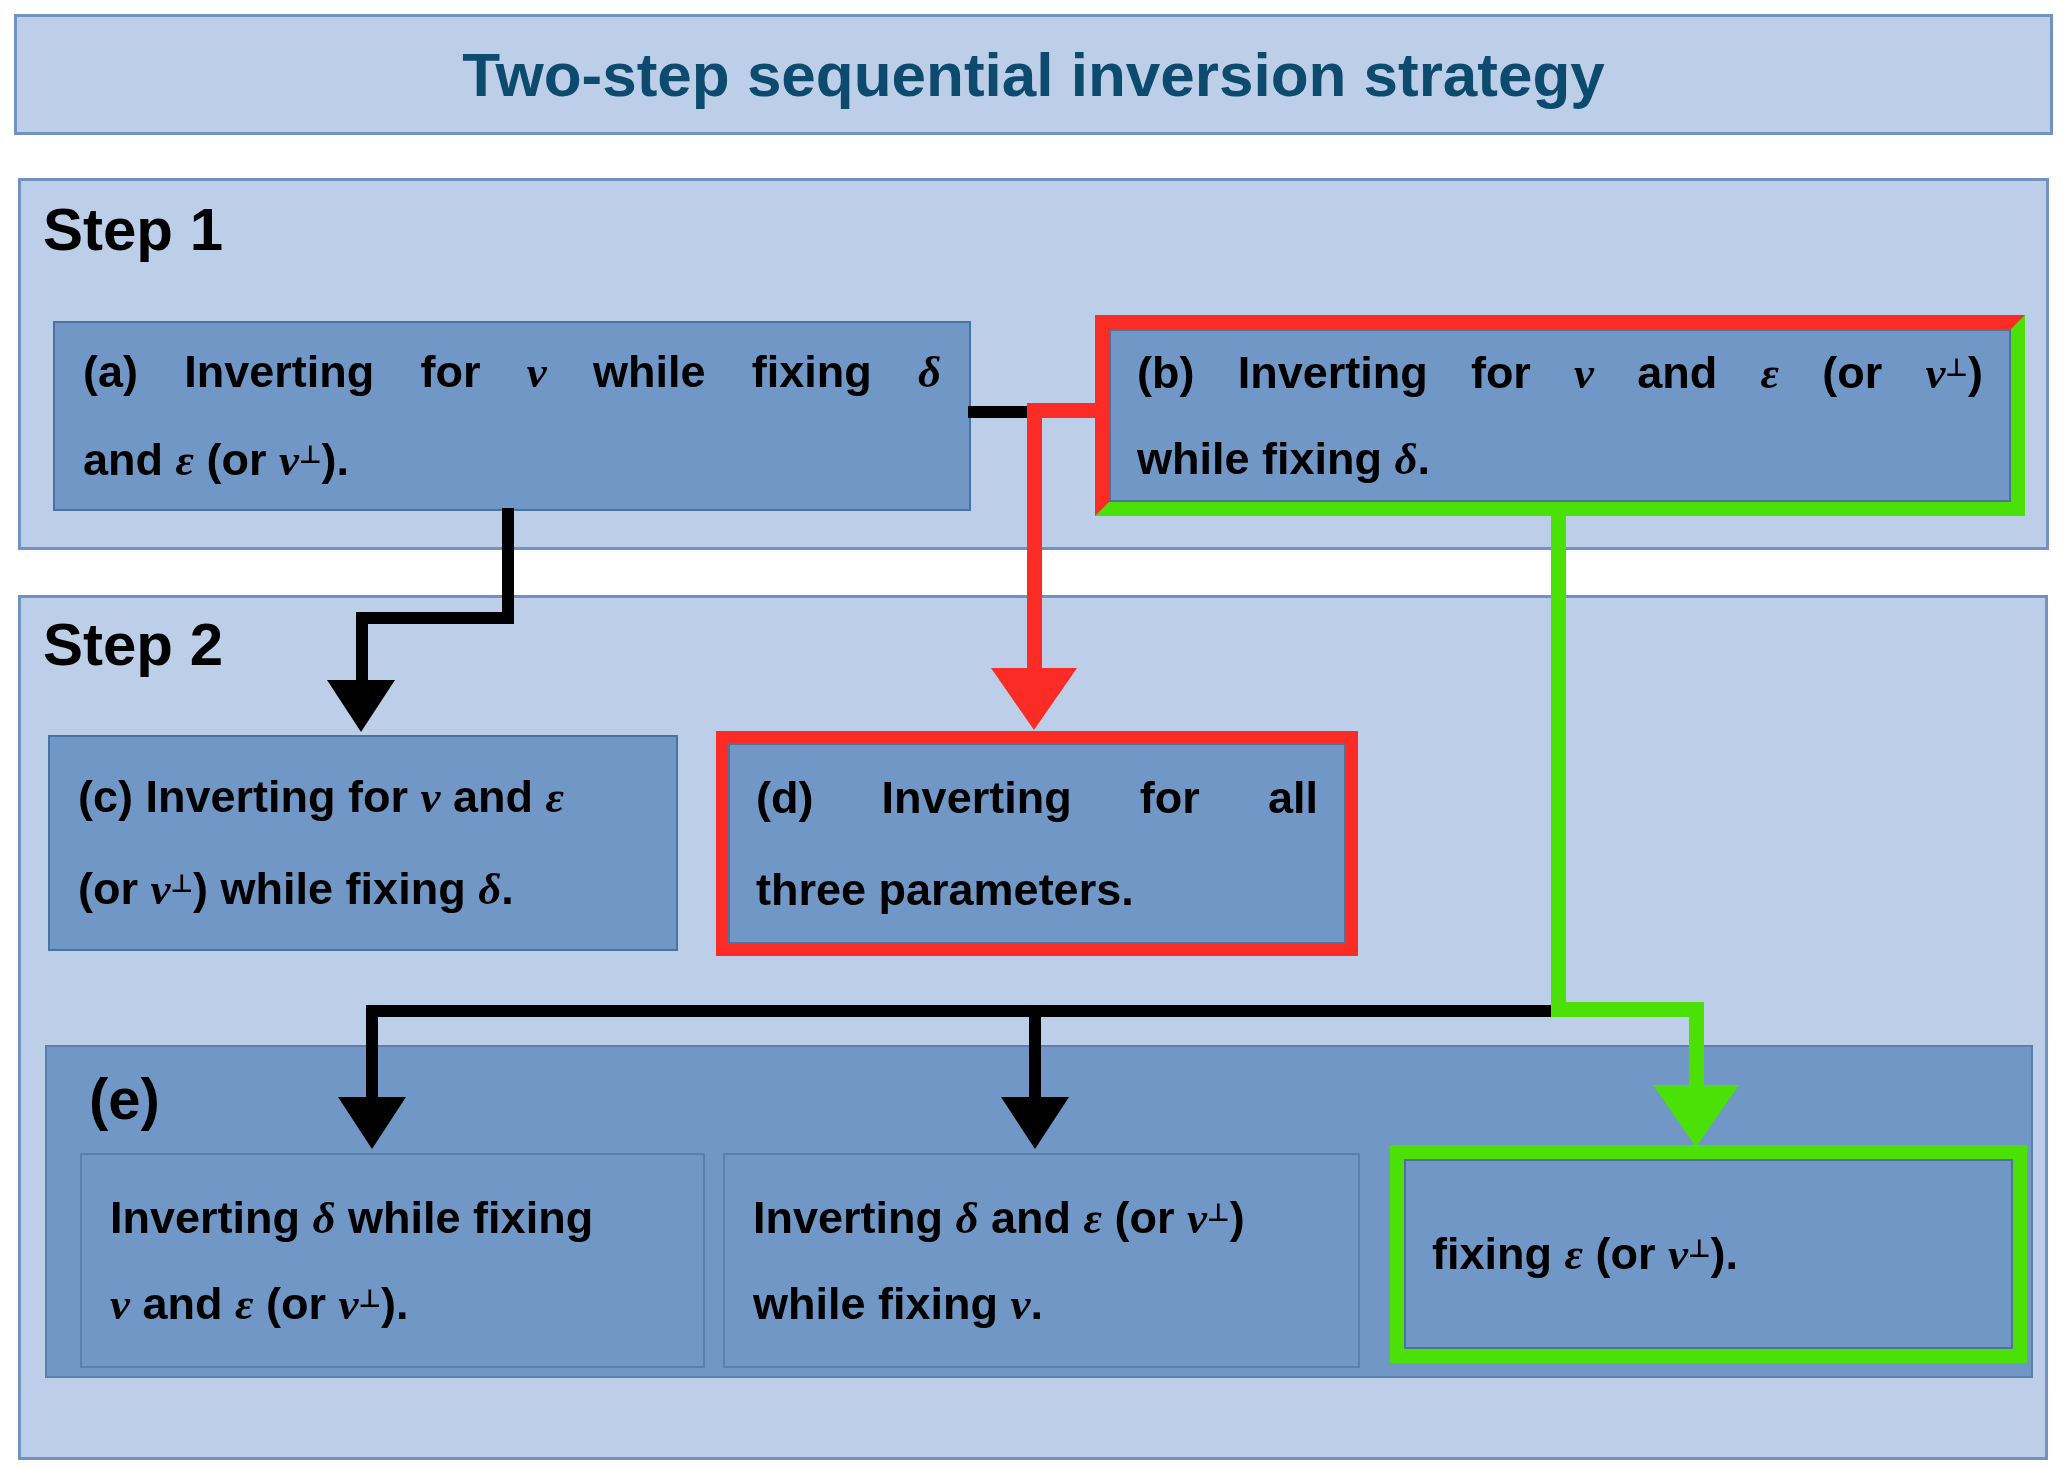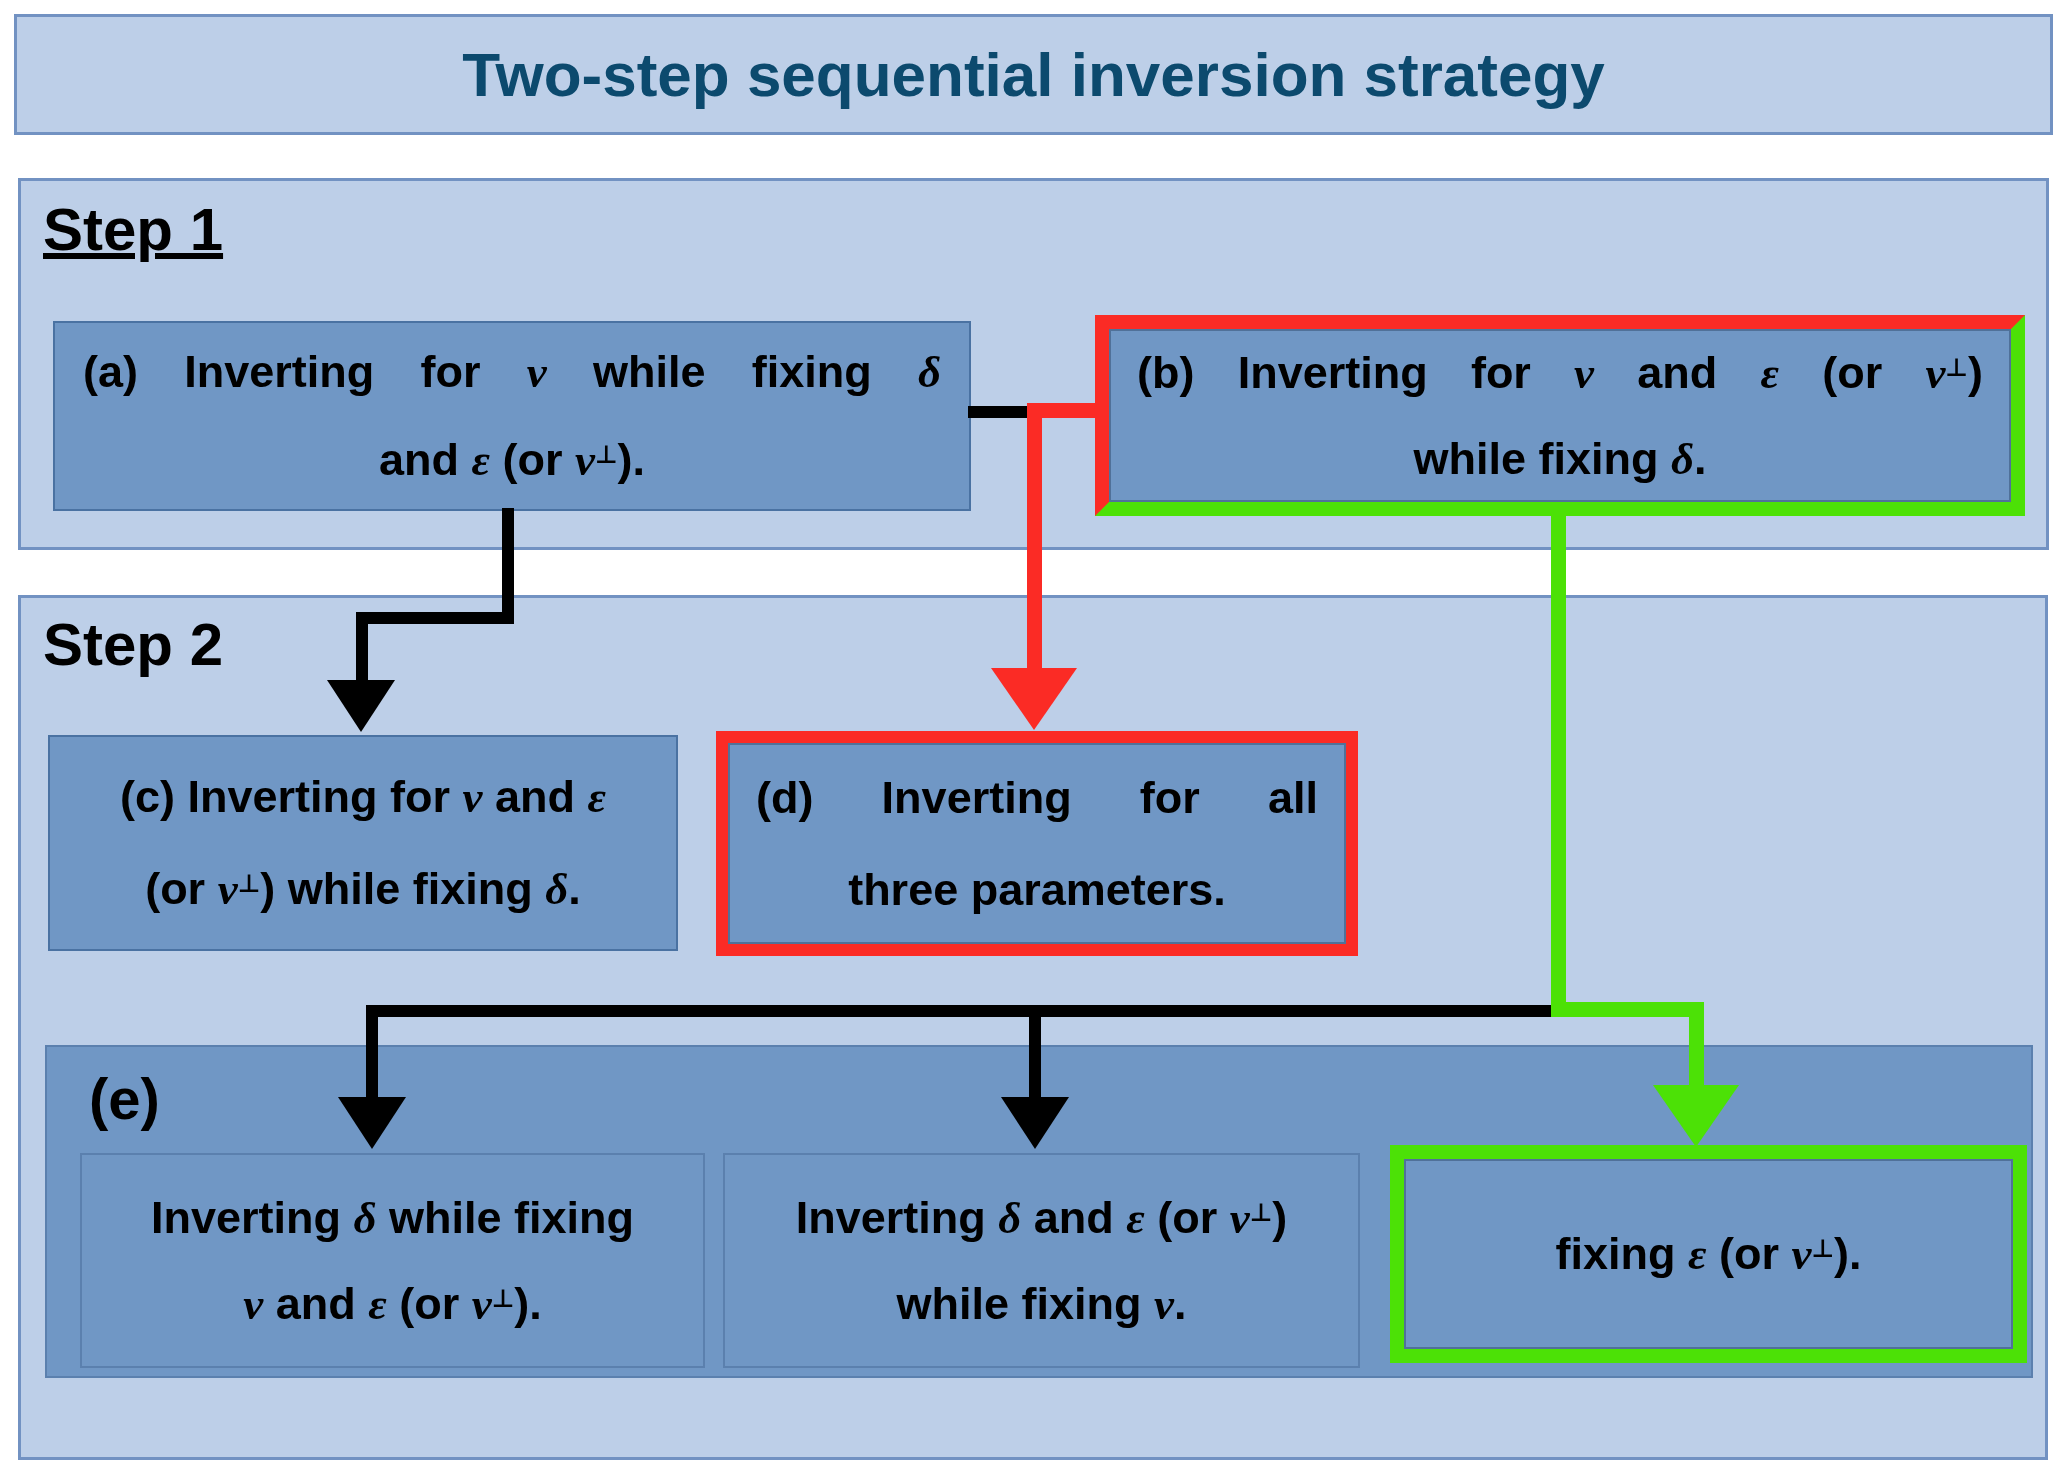--- a/index.html
+++ b/index.html
@@ -18,30 +18,30 @@
   }
   .panel{
     position:absolute;background:var(--c-panel);
     border:3px solid var(--c-panelborder);box-sizing:border-box;
   }
   .step1{left:18px;top:178px;width:2031px;height:372px;}
   .step2{left:18px;top:595px;width:2030px;height:865px;}
   .step-label{
     position:absolute;font-size:60px;font-weight:bold;color:#000;
   }
-  .step1 .step-label{left:22px;top:14px;text-decoration:underline;}
+  .step1 .step-label{left:22px;top:14px;}
   .step2 .step-label{left:22px;top:12px;}
 
   
   .box{
     position:absolute;background:var(--c-box);box-sizing:border-box;
     display:flex;flex-direction:column;justify-content:center;
     padding:0 28px;color:#000;font-weight:bold;font-size:45px;
   }
-  .bl{height:92px;line-height:92px;white-space:nowrap;overflow:visible;text-align:center;}
+  .bl{height:92px;line-height:92px;white-space:nowrap;overflow:visible;}
   .spread{text-align:justify;white-space:normal;}
   .spread::after{content:"";display:inline-block;width:100%;height:0;line-height:0;vertical-align:top;}
   i{font-family:"Liberation Serif","DejaVu Serif",serif;font-weight:bold;font-style:italic;}
   sup{font-family:"DejaVu Sans",sans-serif;font-size:0.55em;vertical-align:0.5em;line-height:0;font-style:normal;}
 
   .box-a{left:32px;top:140px;width:918px;height:190px;border:2px solid var(--c-boxborder);}
   .box-a .bl{height:88px;line-height:88px;}
   .box-b{
     left:1074px;top:134px;width:930px;height:201px;
     border-style:solid;border-width:14px;

